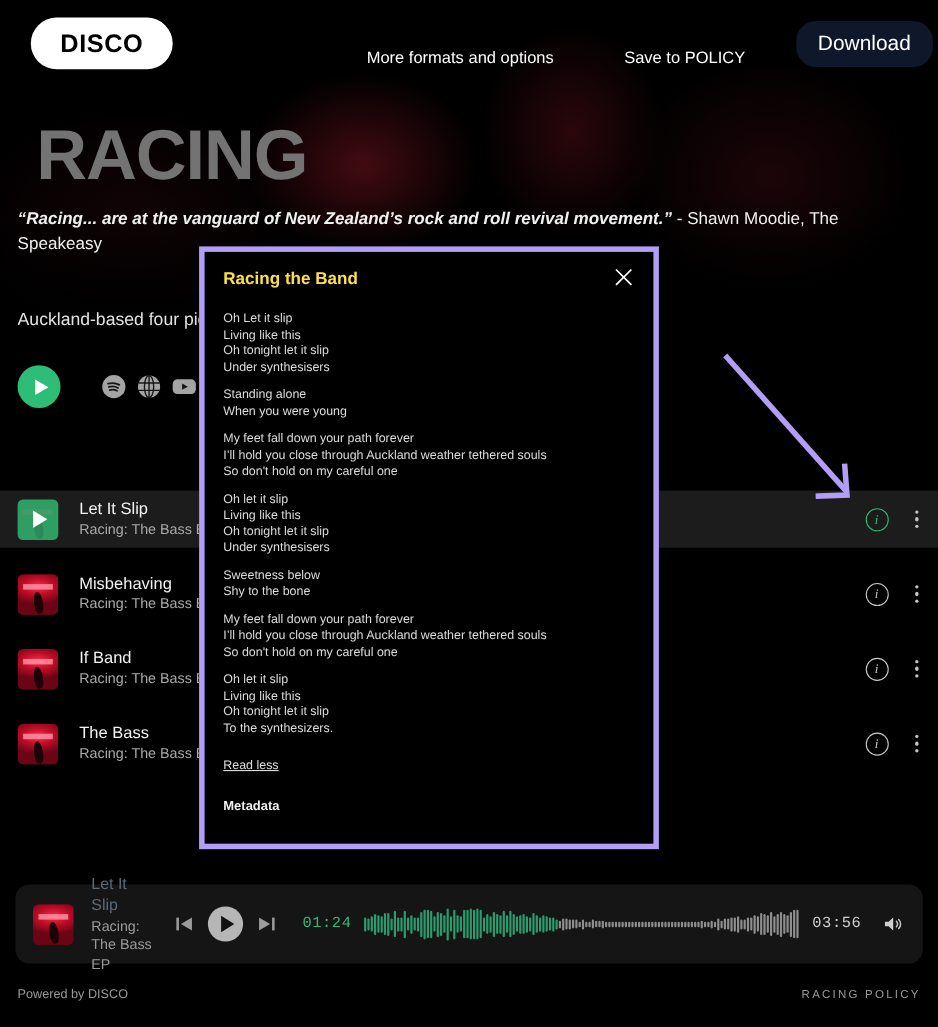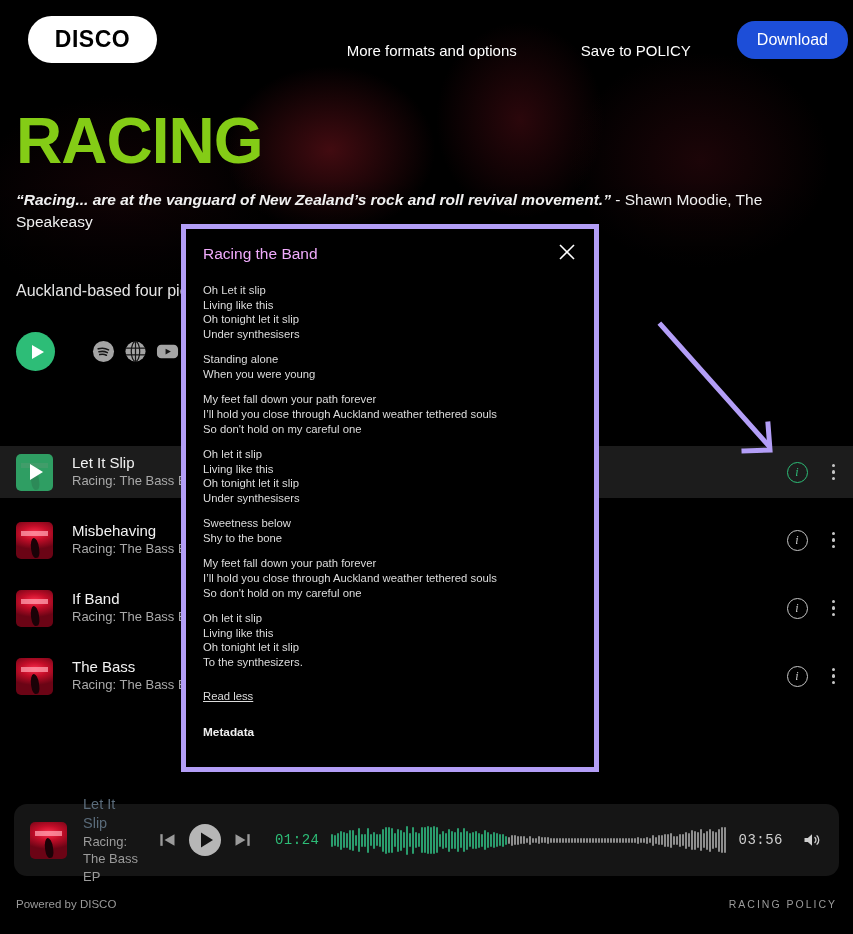--- a/index.html
+++ b/index.html
@@ -35,30 +35,30 @@
     margin-left: 28px; width: 129px; height: 47px; border-radius: 24px;
     background: #fff; color: #000; display: flex; align-items: center;
     justify-content: center; font-size: 23px; font-weight: bold; letter-spacing: 0.5px;
   }
   .nav { margin-left: auto; display: flex; align-items: flex-end; gap: 16px; padding-right: 5px; }
   .nav-link {
     color: #fff; font-size: 15px; text-decoration: none; white-space: nowrap;
     padding: 0 24px; cursor: pointer;
   }
   .btn-download {
-    background: #1d4ed8; color: #fff; font-size: 16px; border: none;
+    background: #0f172a; color: #fff; font-size: 19px; border: none;
     border-radius: 18px; padding: 10px 20px; cursor: pointer;
     font-family: "Liberation Sans", sans-serif; margin-left: 6px;
   }
 
   
   .hero { position: absolute; left: 0; top: 0; width: 853px; z-index: 4; }
   .hero-title {
-    position: absolute; left: 16px; top: 104px;
-    font-size: 64px; font-weight: bold; color: #84cc16; letter-spacing: -1px;
+    position: absolute; left: 33px; top: 104px;
+    font-size: 64px; font-weight: bold; color: #737373; letter-spacing: -1px;
   }
   .hero-quote {
     position: absolute; left: 16px; top: 189px; width: 790px;
     font-size: 15.5px; color: #f0f0f0; line-height: 1.42;
   }
   .hero-quote .q { font-style: italic; font-weight: bold; }
   .hero-desc {
     position: absolute; left: 16px; top: 282px; width: 420px;
     font-size: 16px; color: #e3e3e3; white-space: nowrap; overflow: hidden;
   }
@@ -160,21 +160,21 @@
   .footer-left { font-size: 11.5px; color: #9a9a9a; text-align: center; }
   .footer-right { margin-left: auto; font-size: 10.5px; color: #9a9a9a; letter-spacing: 2px; cursor: pointer; text-decoration: none; }
 
   
   .modal {
     position: absolute; left: 181px; top: 224px; width: 418px; height: 548px;
     background: #000; border: 5px solid #b39ef7; z-index: 10;
     display: flex; flex-direction: column; overflow: hidden;
   }
   .modal-head { display: flex; align-items: flex-start; padding: 16px 17px 0 17px; }
-  .modal-title { font-size: 15.5px; font-weight: normal; color: #f0abfc; }
+  .modal-title { font-size: 15.5px; font-weight: bold; color: #fde047; }
   .modal-close {
     margin-left: auto; width: 20px; height: 20px; cursor: pointer;
     display: flex; align-items: center; justify-content: center; position: relative; top: -3px;
   }
   .modal-body { padding: 0 17px 14px 17px; overflow: hidden; flex: 1; }
   .lyrics-head { display: flex; align-items: center; gap: 9px; margin-top: 20px; }
   .lyrics-label { font-size: 12px; font-weight: bold; color: #efefef; }
   .copy-icon { cursor: pointer; width: 16px; height: 16px; }
   .lyrics { margin-top: 18px; }
   .stanza { margin-bottom: 11px; }

